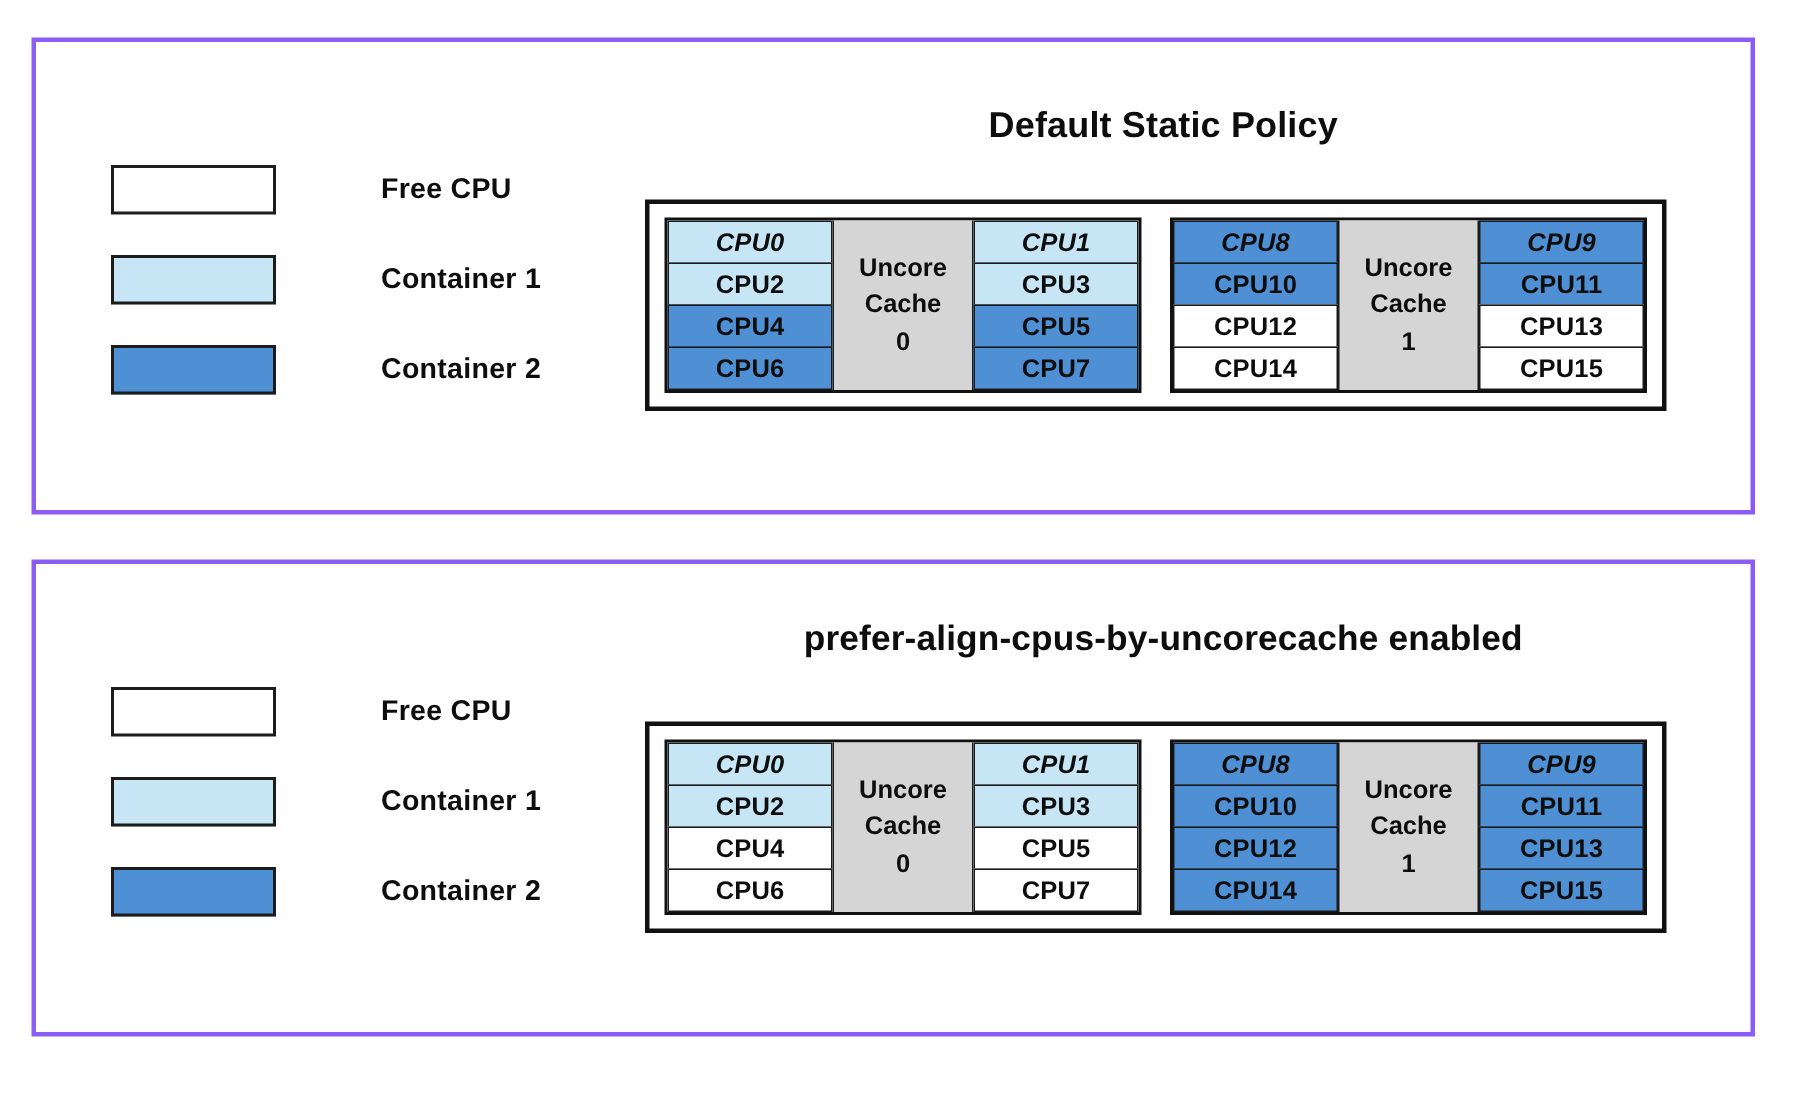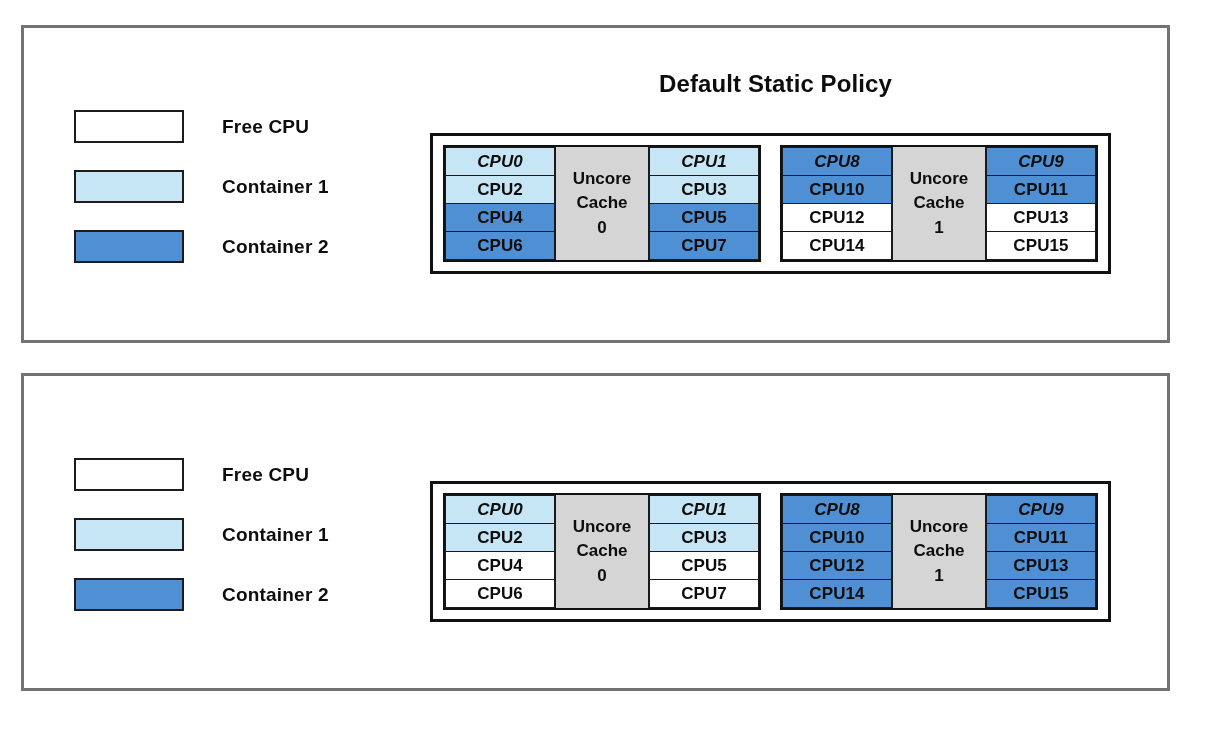--- a/index.html
+++ b/index.html
@@ -12,37 +12,38 @@
     font-family: "Liberation Sans", sans-serif;
     position: relative;
     overflow: hidden;
   }
 
   
   .panel {
     position: absolute;
     left: 21px;
     width: 1149px;
-    border: 3px solid #737373;
+    border: 3px solid #8b5cf6;
     background: #ffffff;
   }
   #panel-top    { top: 25px;  height: 318px; }
   #panel-bottom { top: 373px; height: 318px; }
 
   
   .legend {
     position: absolute;
     left: 50px;
     top: 82px;
   }
   .legend-row {
     display: flex;
     align-items: center;
     height: 33px;
     margin-bottom: 27px;
+    gap: 32px;
   }
   .legend-swatch {
     width: 110px;
     height: 33px;
     border: 2px solid #1c1c1c;
     flex: 0 0 auto;
   }
   .legend-label {
     margin-left: 38px;
     font-size: 19px;
@@ -176,20 +177,21 @@
           <div class="cpu-cell" style="background: rgb(79, 144, 213);">CPU11</div>
           <div class="cpu-cell" style="background: rgb(255, 255, 255);">CPU13</div>
           <div class="cpu-cell" style="background: rgb(255, 255, 255);">CPU15</div>
         </div>
       </div>
     </div>
 </section>
 
 <section class="panel" id="panel-bottom">
 
+  <div class="panel-title" id="title-bottom">prefer-align-cpus-by-uncorecache enabled</div>
 
   <div class="legend">
     <div class="legend-row">
       <span class="legend-swatch" style="background: rgb(255, 255, 255);"></span>
       <span class="legend-label">Free CPU</span>
     </div>
     <div class="legend-row">
       <span class="legend-swatch" style="background: rgb(198, 230, 246);"></span>
       <span class="legend-label">Container 1</span>
     </div>

